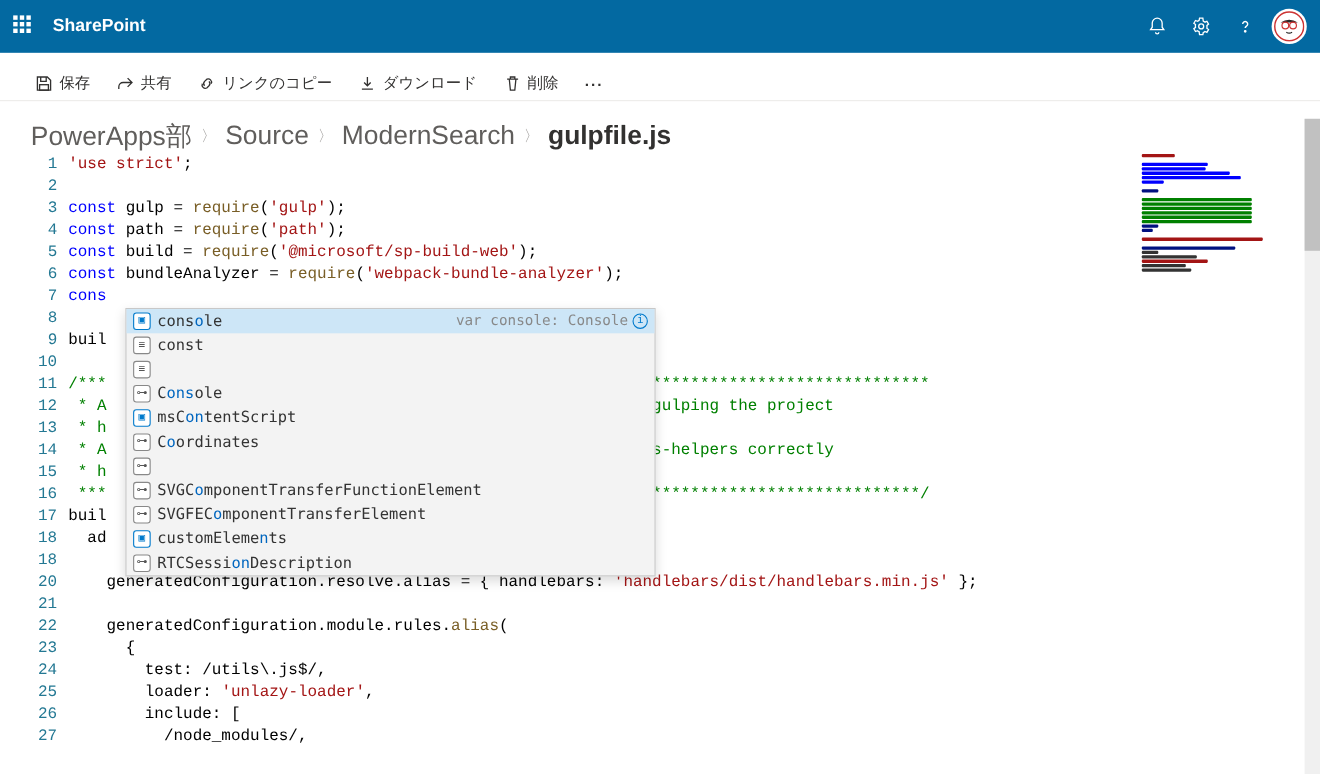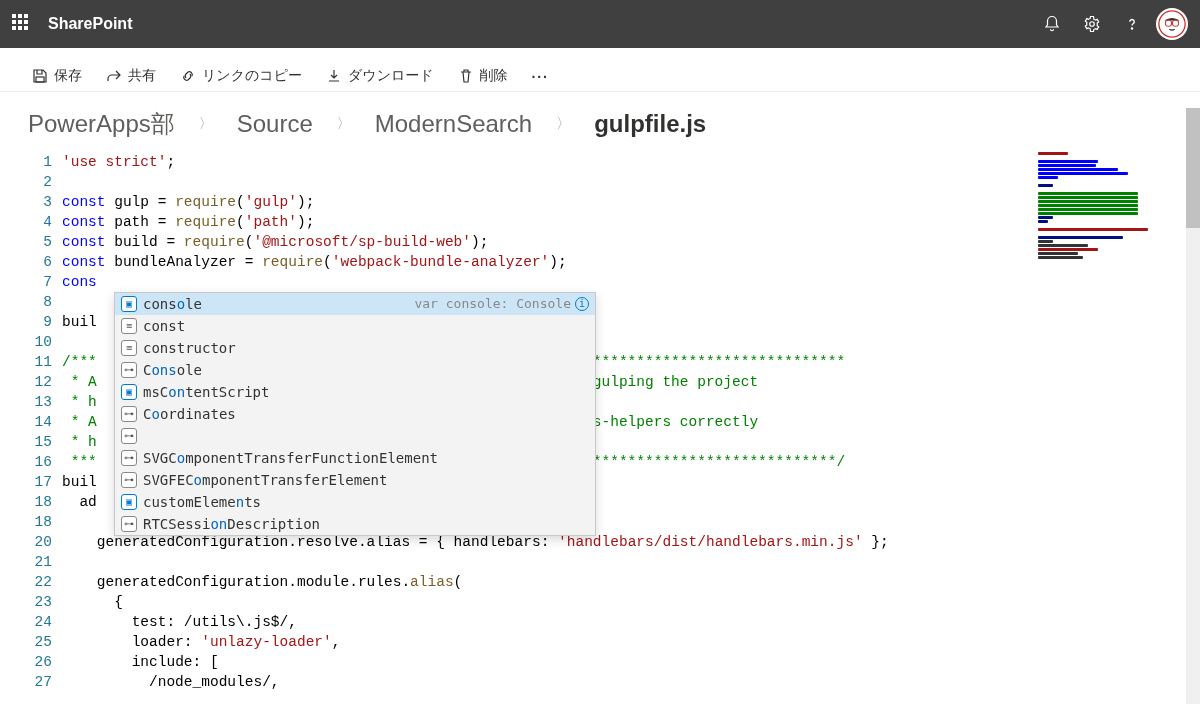--- a/index.html
+++ b/index.html
@@ -1,31 +1,31 @@
 <!DOCTYPE html>
 <html><head>
 <meta charset="utf-8">
 <style>
 * { margin: 0; padding: 0; box-sizing: border-box; }
 body { font-family: "Segoe UI", -apple-system, sans-serif; font-size: 14px; color: #323130; background: #fff; overflow: hidden; }
-.topbar { background: #404040; color: #fff; height: 48px; display: flex; align-items: center; padding: 0 12px; }
+.topbar { background: #0369a1; color: #fff; height: 48px; display: flex; align-items: center; padding: 0 12px; }
 .waffle { width: 20px; height: 20px; display: grid; grid-template-columns: repeat(3,4px); grid-template-rows: repeat(3,4px); gap: 2px; margin-right: 16px; cursor: pointer; }
 .waffle span { background: #fff; }
 .brand { font-size: 16px; font-weight: 600; flex: 1; }
 .top-icons { display: flex; gap: 8px; align-items: center; }
 .top-icon { width: 32px; height: 32px; display: flex; align-items: center; justify-content: center; cursor: pointer; color: #fff; }
 .top-icon svg { width: 18px; height: 18px; }
 .avatar { width: 32px; height: 32px; border-radius: 50%; background: #fff; display:flex; align-items:center; justify-content:center; overflow:hidden; cursor:pointer; }
 .avatar svg { width: 28px; height: 28px; }
 .cmdbar { height: 44px; display: flex; align-items: flex-end; padding: 0 24px; gap: 8px; border-bottom: 1px solid #edebe9; }
 .cmd { display: flex; align-items: center; gap: 6px; padding: 6px 8px; cursor: pointer; color: #323130; font-size: 14px; }
 .cmd svg { width: 16px; height: 16px; }
 .more-dots { padding: 6px 8px; cursor: pointer; font-weight: bold; letter-spacing: 1px; }
 .main { padding: 16px 28px 0 28px; }
-.breadcrumb { display: flex; align-items: center; gap: 24px; font-size: 24px; color: #605e5c; margin-bottom: 12px; flex-wrap: wrap; }
+.breadcrumb { display: flex; align-items: center; gap: 8px; font-size: 24px; color: #605e5c; flex-wrap: wrap; }
 .bc-item { cursor: pointer; }
 .bc-sep { color: #a19f9d; font-size: 14px; }
 .bc-current { font-weight: 600; color: #323130; }
 .editor-wrap { display: flex; position: relative; }
 .editor { flex: 1; position: relative; font-family: Menlo, Consolas, "Courier New", monospace; font-size: 14.5px; line-height: 20px; }
 .code-line { display: flex; white-space: pre; }
 .gutter { width: 34px; text-align: right; color: #237893; padding-right: 10px; user-select: none; }
 .code { flex: 1; }
 .code .kw { color: #0000ff; }
 .code .fn { color: #795e26; }
@@ -177,21 +177,20 @@
             <span class="ac-kind var">▣</span>
             <span class="ac-label">cons<span class="hl">o</span>le</span>
             <span class="ac-detail">var console: Console<span class="info">i</span></span>
           </div>
           <div class="ac-item">
             <span class="ac-kind ">≡</span>
             <span class="ac-label">const</span>
           </div>
           <div class="ac-item">
             <span class="ac-kind ">≡</span>
-            <span class="ac-label">constructor</span>
           </div>
           <div class="ac-item">
             <span class="ac-kind ">⊶</span>
             <span class="ac-label">C<span class="hl">ons</span>ole</span>
           </div>
           <div class="ac-item">
             <span class="ac-kind var">▣</span>
             <span class="ac-label">msC<span class="hl">on</span>tentScript</span>
           </div>
           <div class="ac-item">

